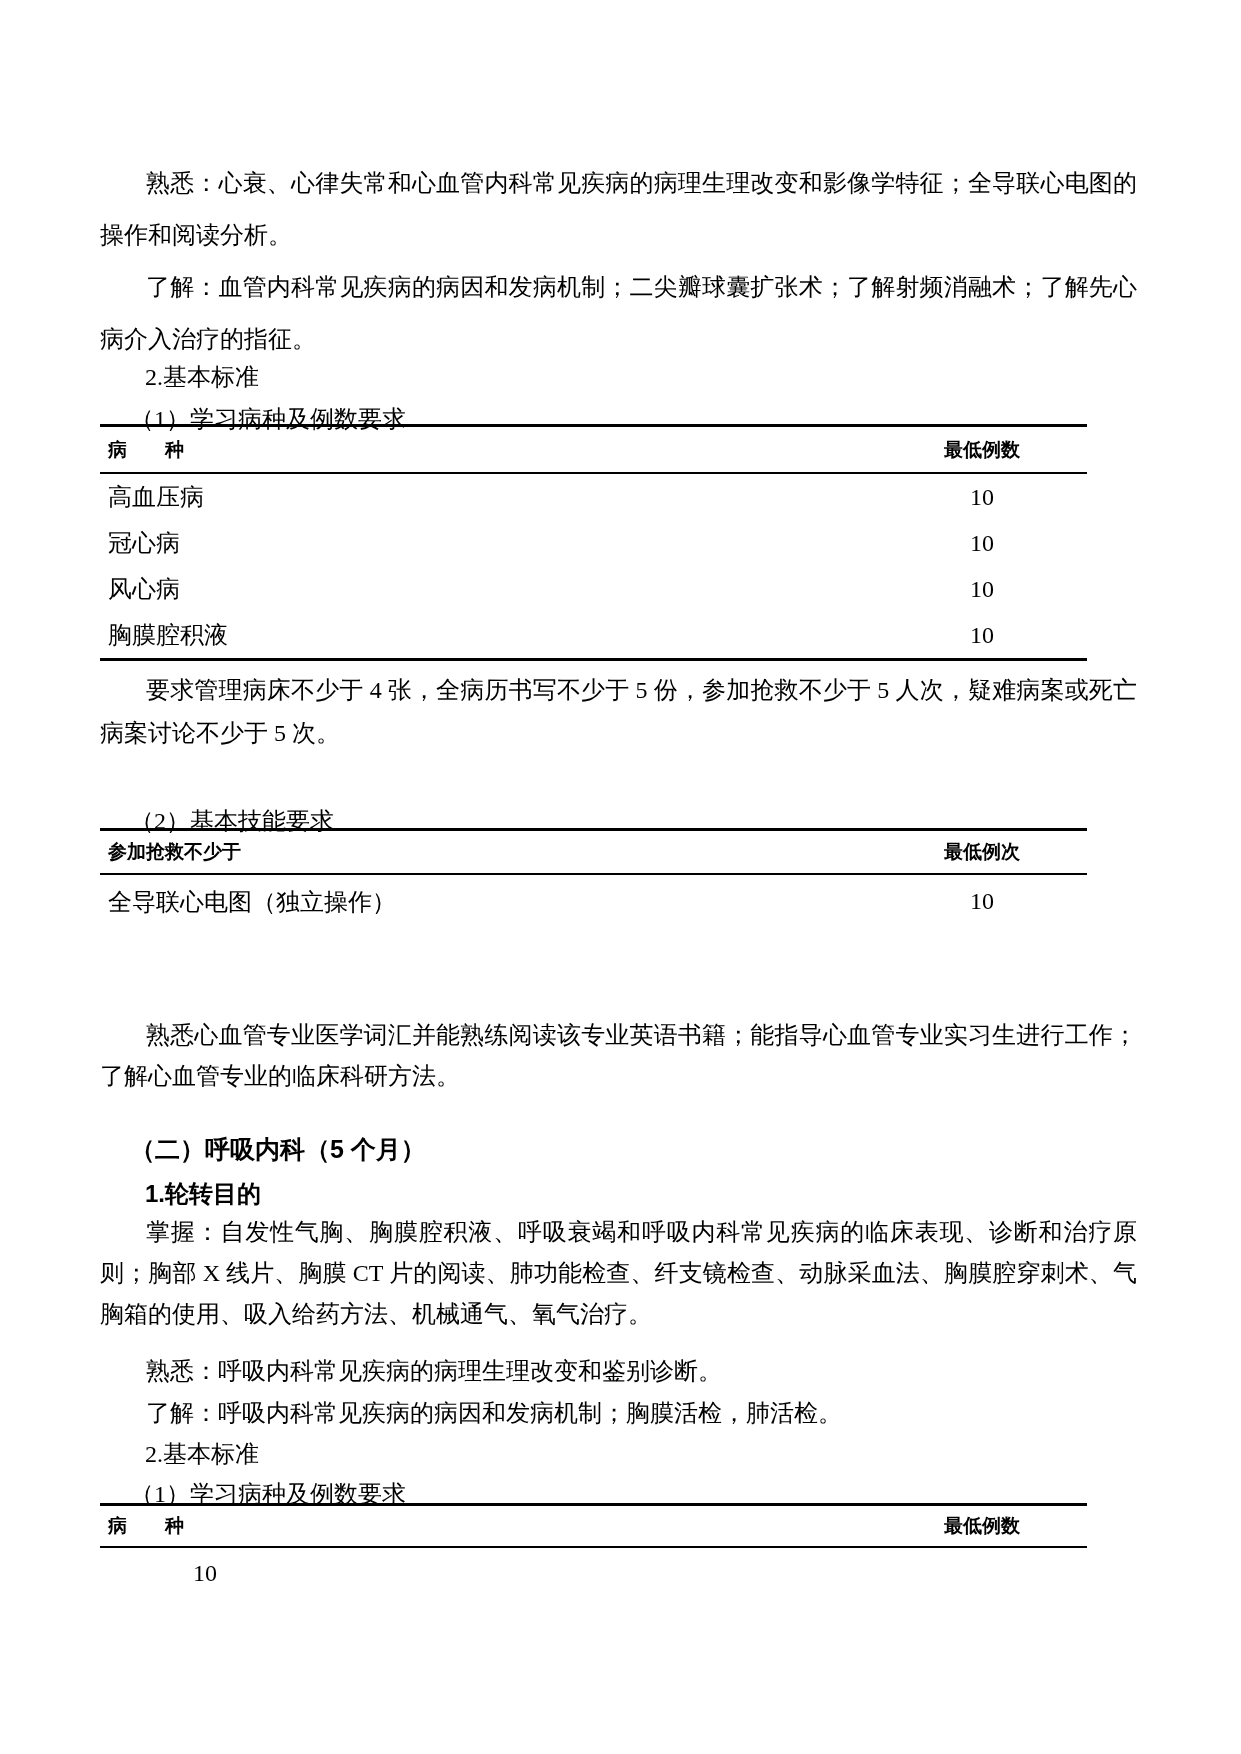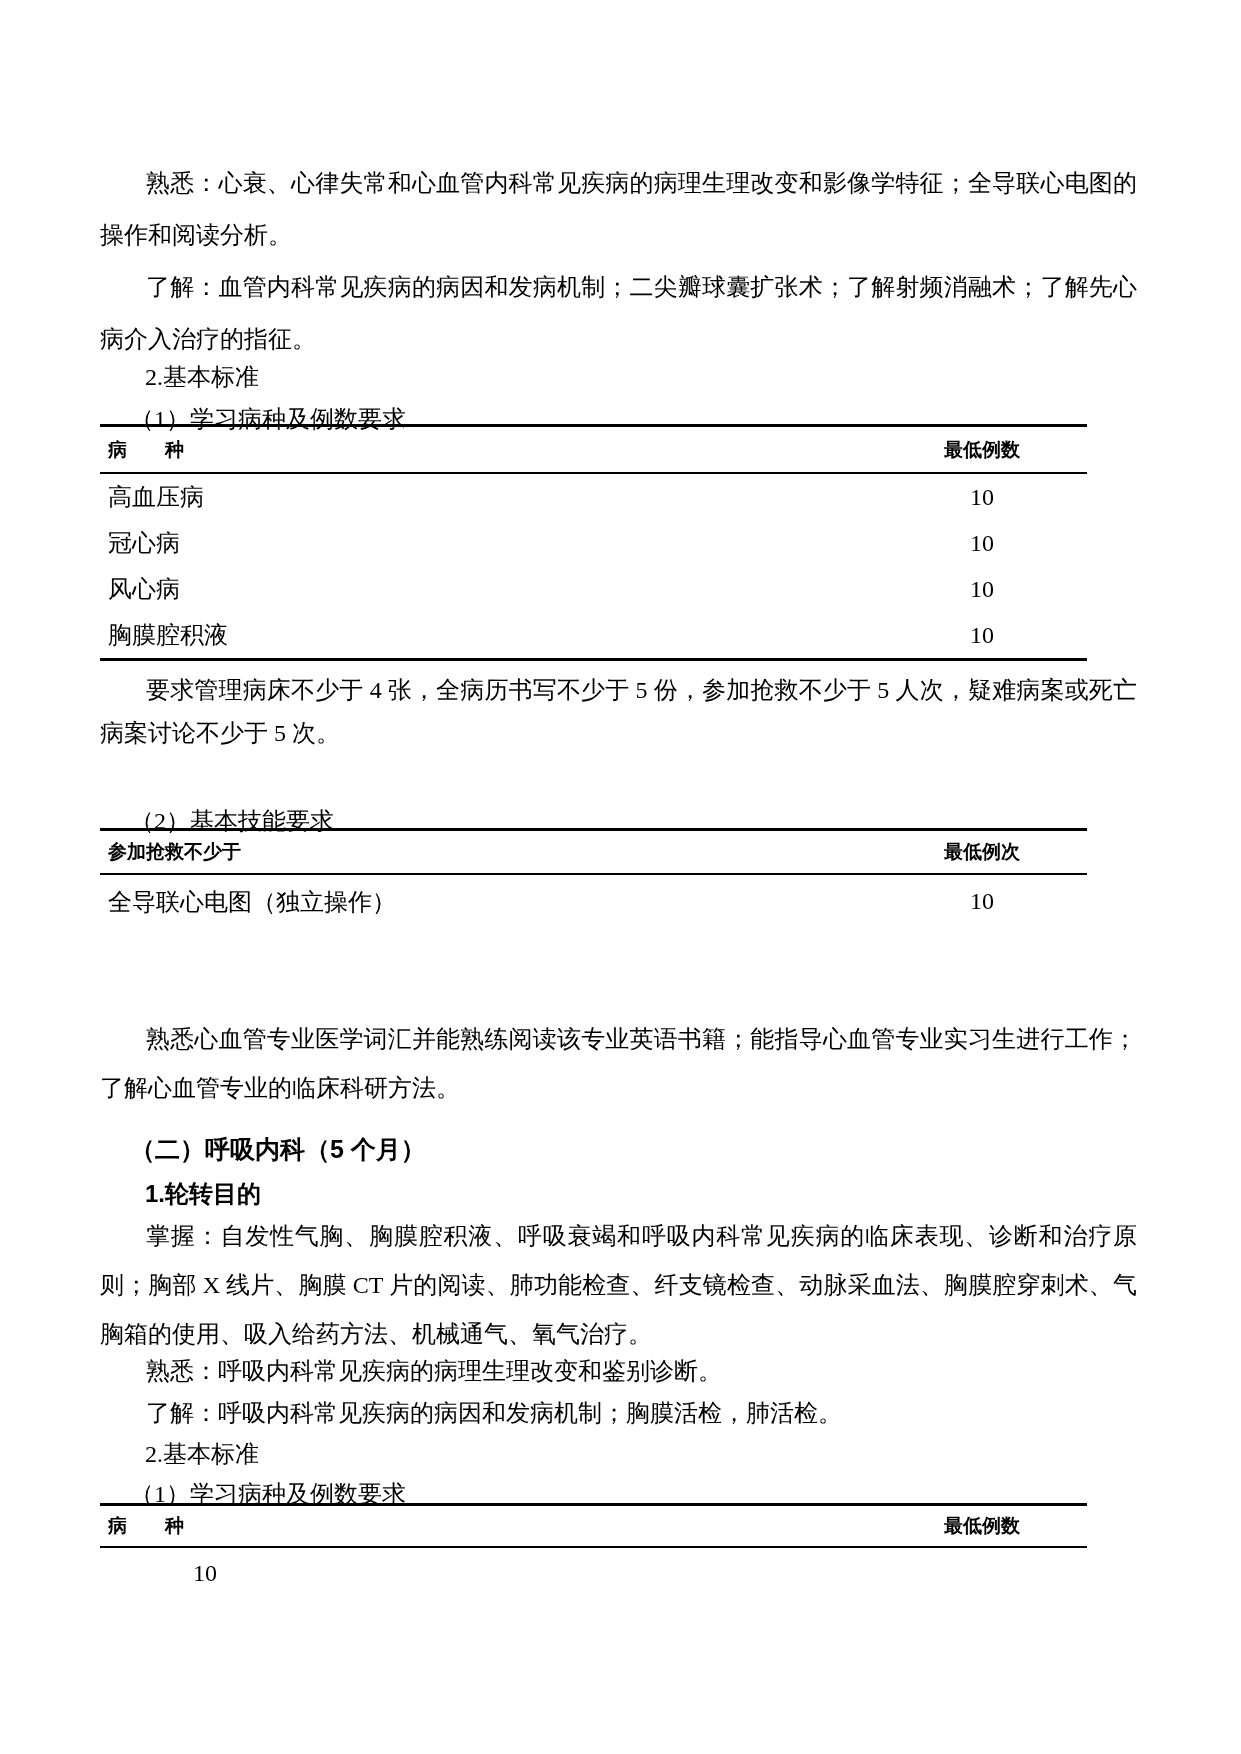--- a/index.html
+++ b/index.html
@@ -15,21 +15,21 @@
     color: #000000;
     font-family: "Liberation Serif", "DejaVu Serif", serif;
     font-size: 24px;
     overflow: hidden;
     margin-top: 28px;
   }
   .blk { position: absolute; left: 100px; width: 1037px; }
   .para { text-align: justify; }
   .indent { text-indent: 46px; }
   .lh52 { line-height: 52px; }
-  .lh45 { line-height: 49px; }
+  .lh45 { line-height: 41px; }
   .lh43 { line-height: 43px; }
   .single { line-height: 26px; white-space: nowrap; }
   .h-num { margin-left: 45px; }
   .h-paren { margin-left: 30px; }
   .heading-bold {
     font-family: "Liberation Sans", "DejaVu Sans", sans-serif;
     font-weight: bold;
   }
   .sec-head { font-size: 25px; }
 

